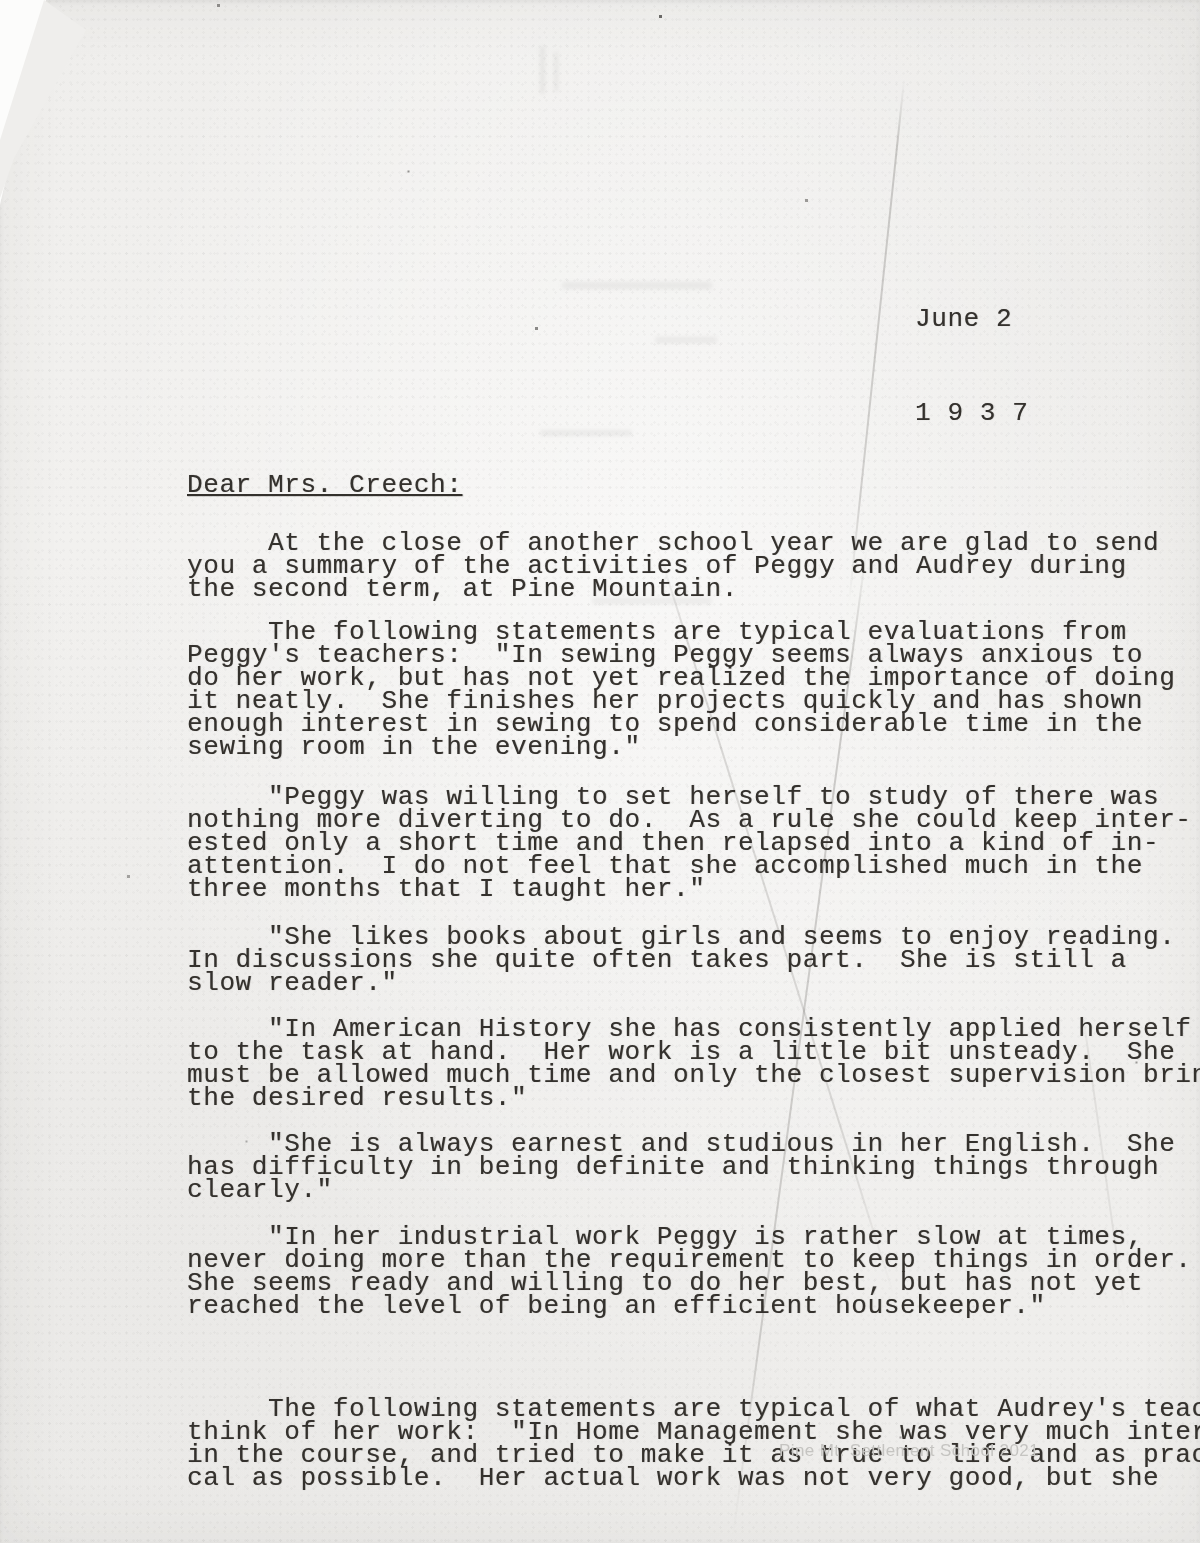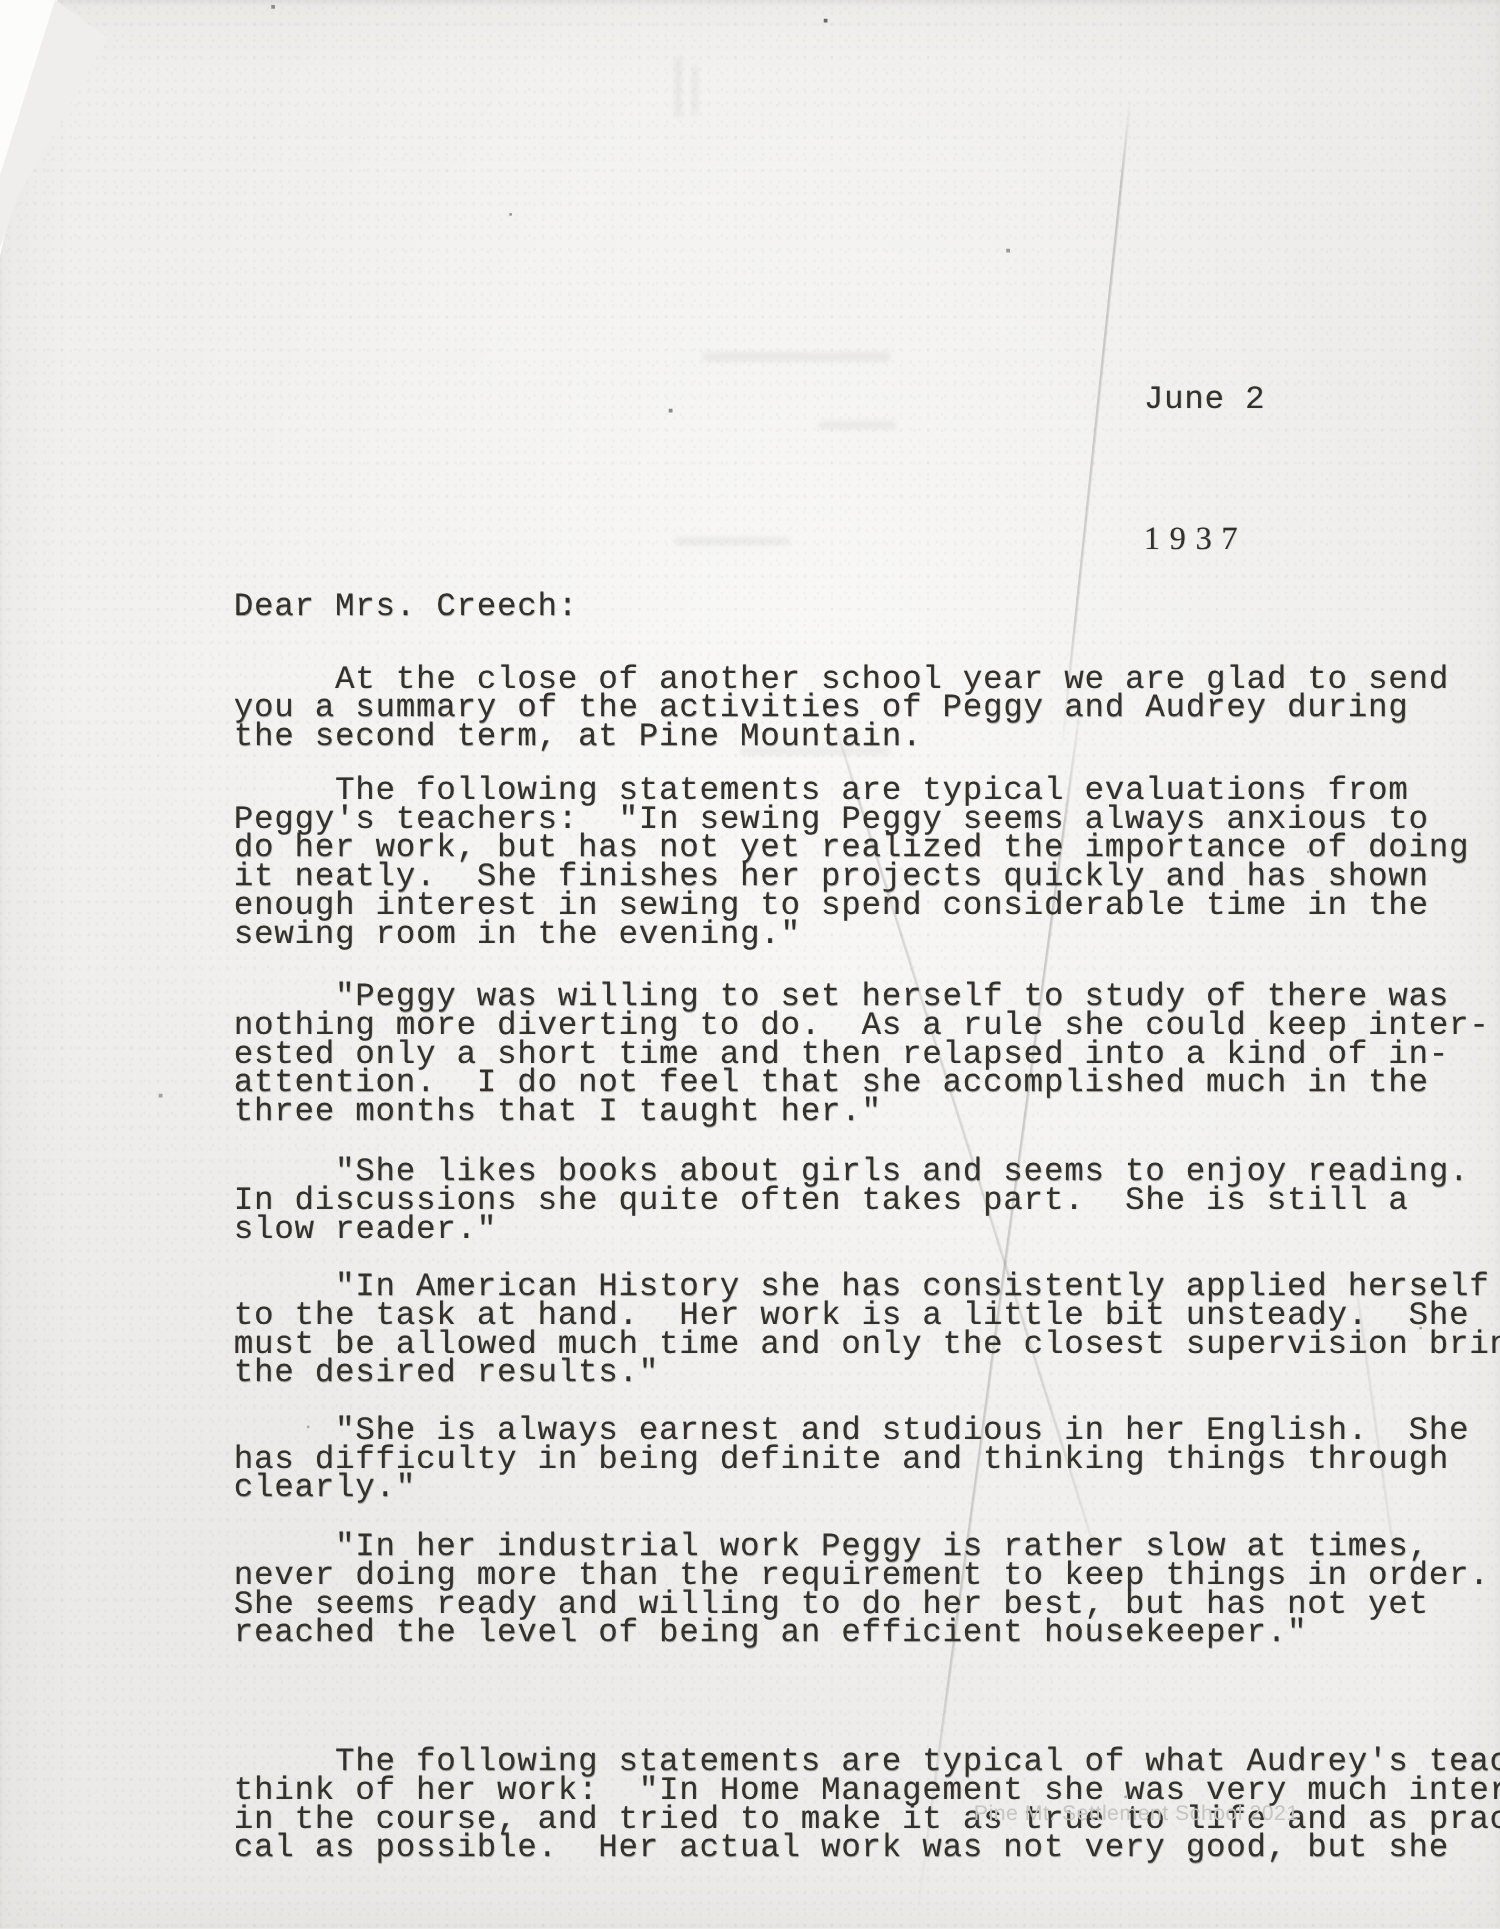--- a/index.html
+++ b/index.html
@@ -91,24 +91,24 @@
     position: absolute;
     white-space: pre;
     font-size: 26px;
     line-height: 23px;
     letter-spacing: 0.6px;
     color: #34312d;
     text-shadow: 0.4px 0.4px 0.7px rgba(52,49,45,0.45);
   }
 
   .date-block { left: 915px; top: 262px; }
-  .date-year  { margin-top: 42px; font-family: Liberation Serif, serif; }
+  .date-year  { margin-top: 25px; }
 
   .address    { left: 187px; top: 379px; }
-  .salutation { left: 187px; top: 474px; }
+  .salutation { left: 187px; top: 474px; text-decoration: underline; }
 
   .p1 { left: 187px; top: 532px; }
   .p2 { left: 187px; top: 621px; }
   .p3 { left: 187px; top: 786px; }
   .p4 { left: 187px; top: 926px; }
   .p5 { left: 187px; top: 1018px; }
   .p6 { left: 187px; top: 1133px; }
   .p7 { left: 187px; top: 1226px; }
   .p8 { left: 187px; top: 1398px; }
 

